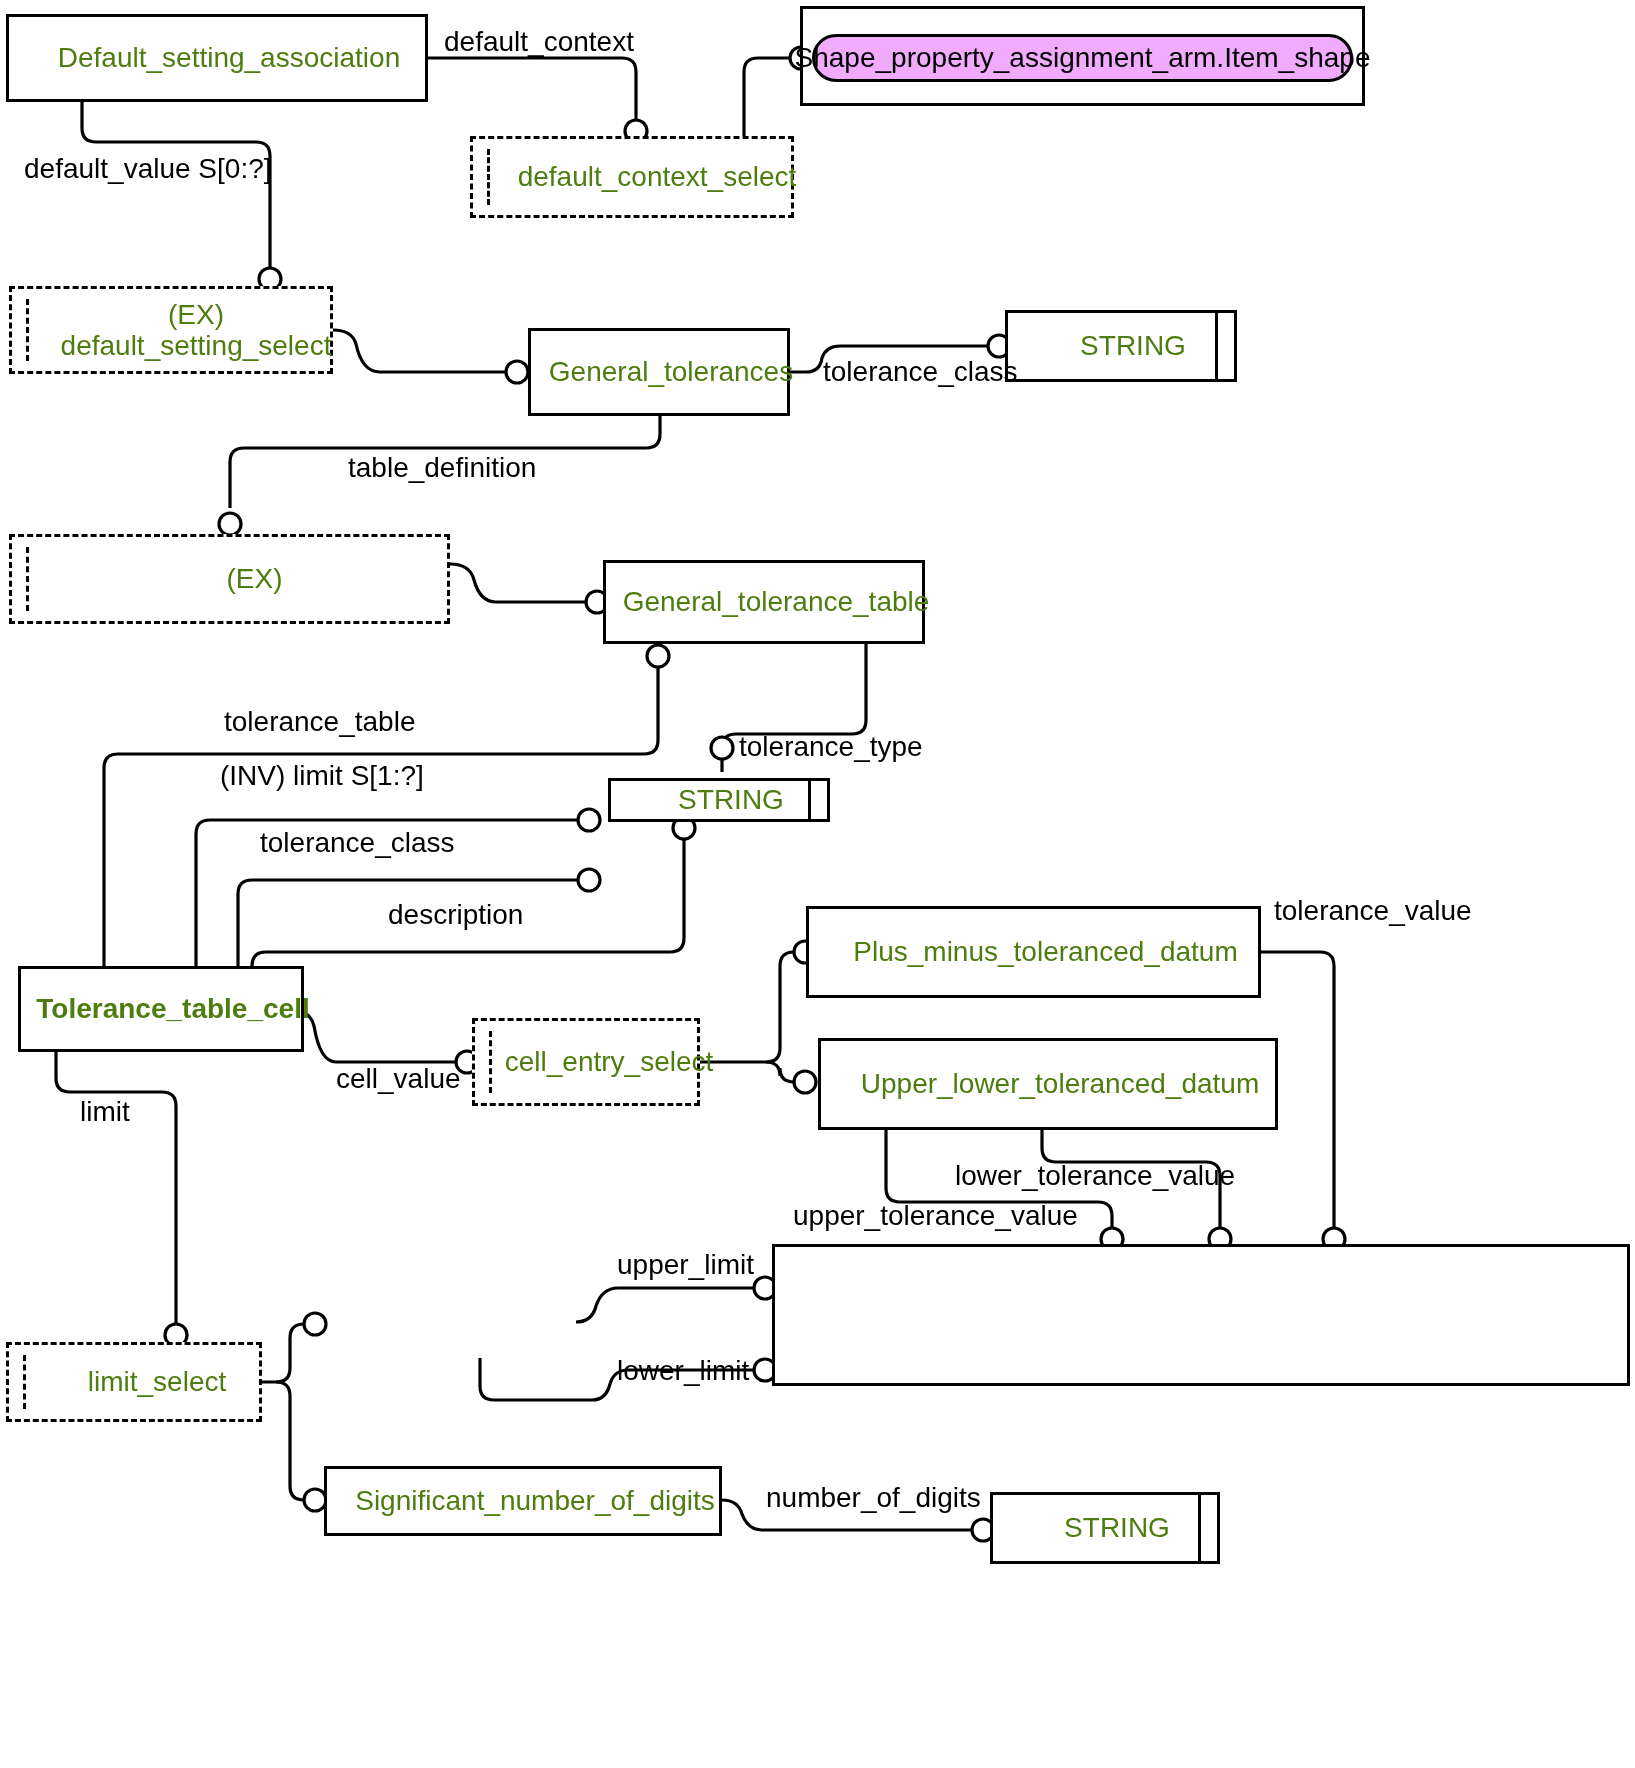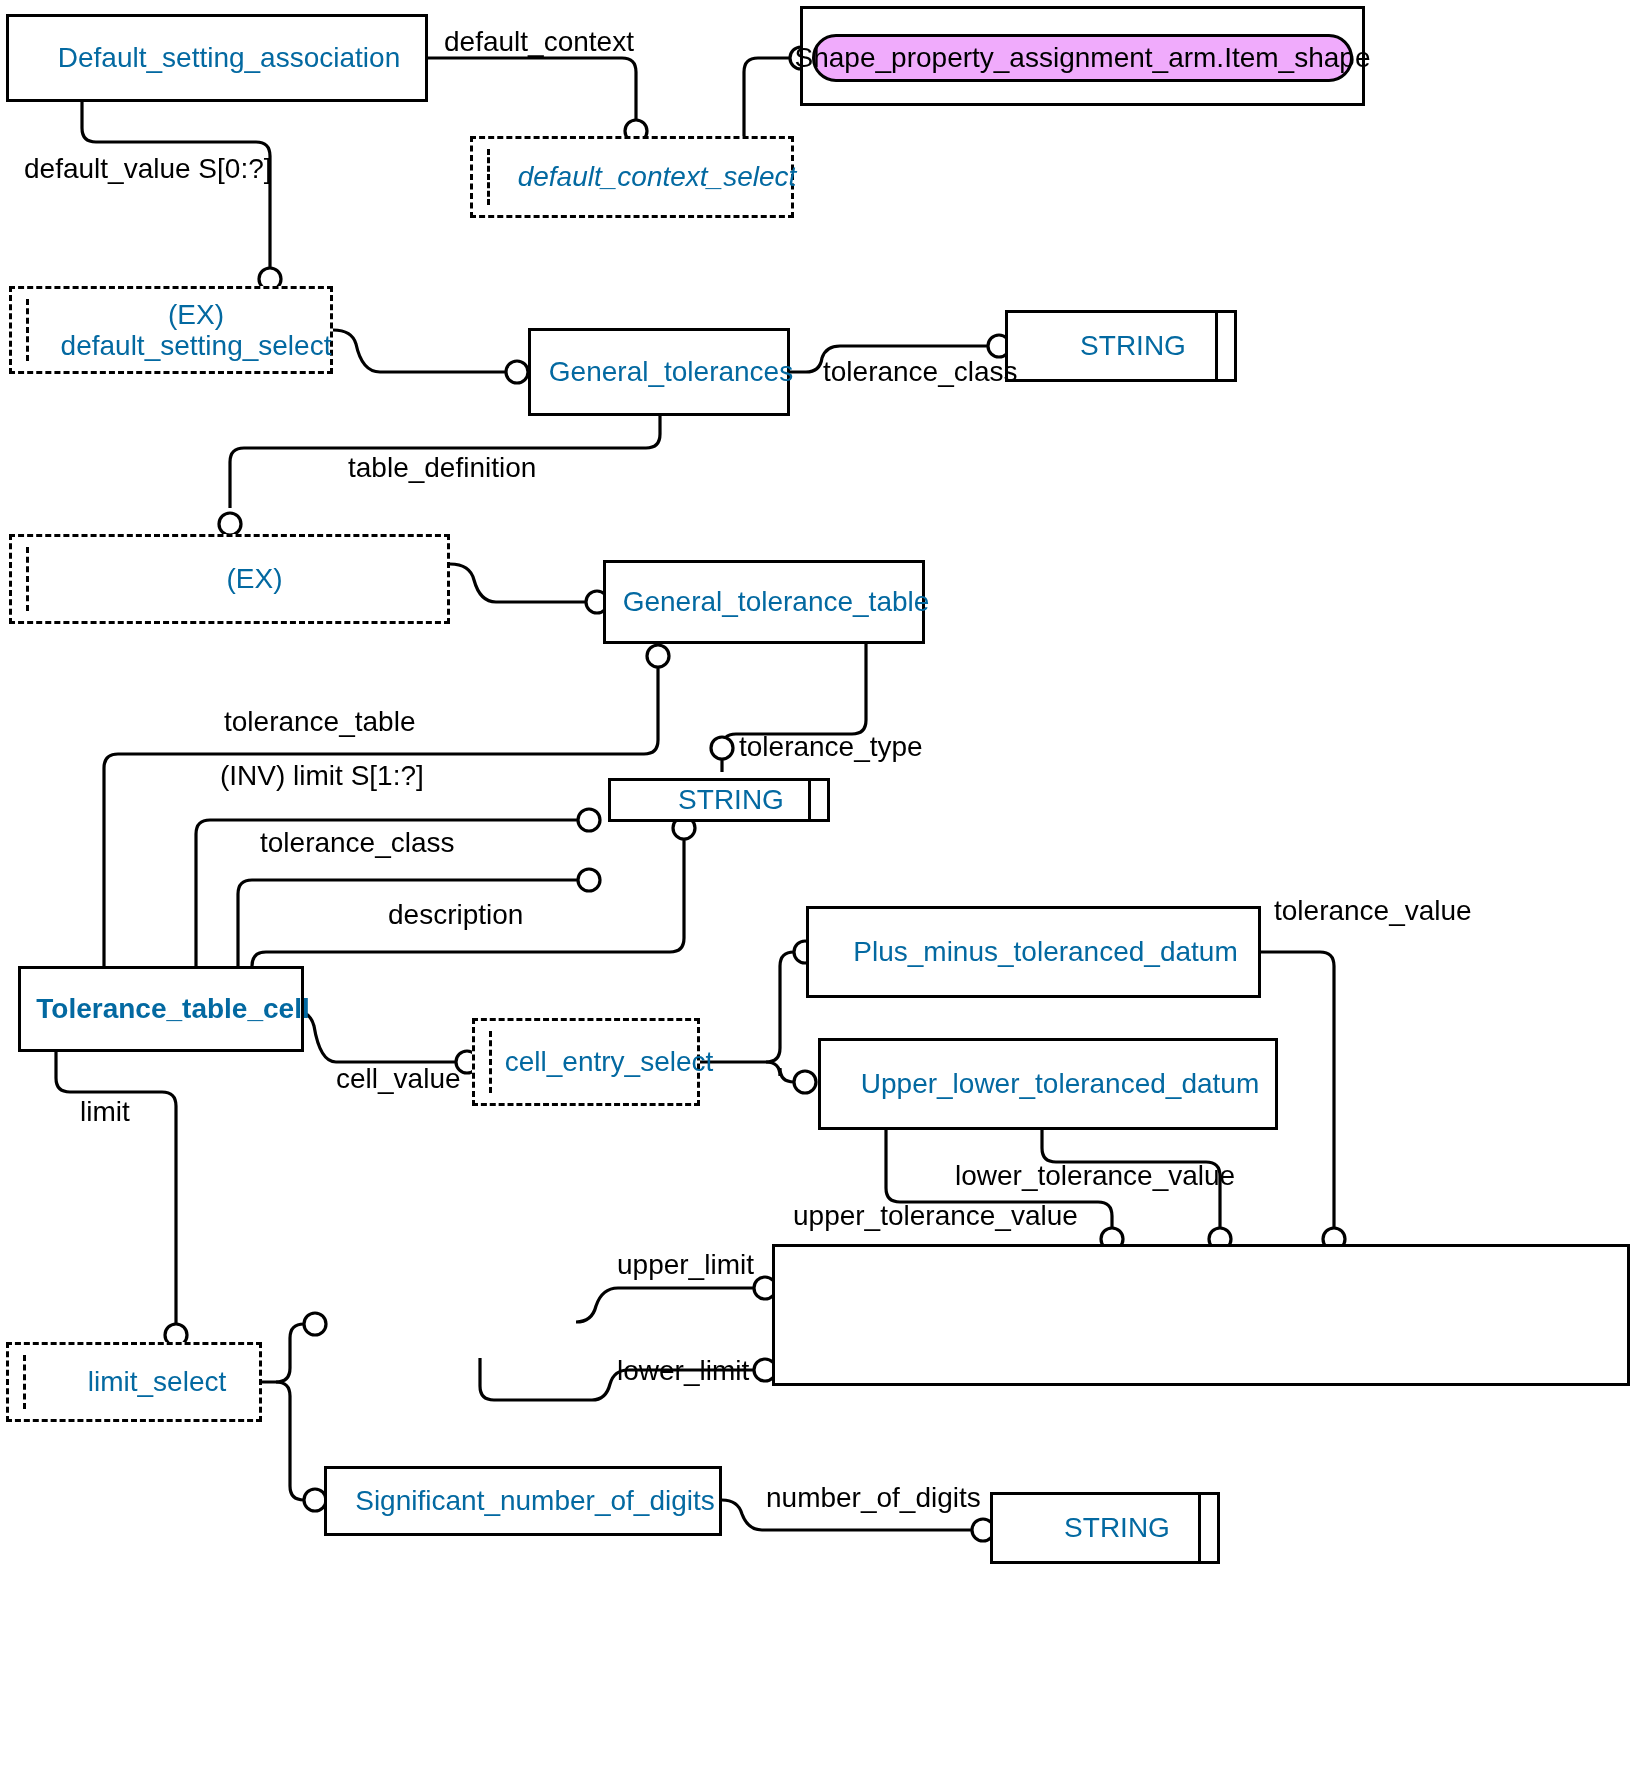--- a/index.html
+++ b/index.html
@@ -3,21 +3,21 @@
 <meta charset="utf-8">
 <style>
   html,body{margin:0;padding:0;background:#fff;}
   #stage{position:relative;width:1635px;height:1768px;background:#fff;
          font-family:"Liberation Sans", sans-serif; overflow:hidden;}
   svg.wires{position:absolute;left:0;top:0;width:1635px;height:1768px;pointer-events:none;}
   svg.wires path, svg.wires line{fill:none;stroke:#000;stroke-width:3.2;}
   svg.wires circle{fill:#fff;stroke:#000;stroke-width:3.2;}
 
   .node{position:absolute;box-sizing:border-box;display:flex;align-items:center;
-        justify-content:center;text-align:center;color:#0369a1;background:#fff;padding-left:24px;}
+        justify-content:center;text-align:center;color:#4d7c0f;background:#fff;padding-left:24px;}
   .entity{border:3.4px solid #000;}
   .select{border:3.4px dashed #000;}
   .selbar{position:absolute;left:14px;top:10px;bottom:10px;width:0;
           border-left:3.4px dashed #000;}
   .simple{border:3.4px solid #000;}
   .simple .endbar{position:absolute;right:16px;top:0;bottom:0;width:0;
           border-left:3.4px solid #000;}
   .pagebox{position:absolute;box-sizing:border-box;border:3.4px solid #000;background:#fff;}
   .rounded{position:absolute;box-sizing:border-box;border:3.4px solid #000;
            border-radius:34px;background:#f0abfc;display:flex;align-items:center;
@@ -109,21 +109,21 @@
     <span>Default_setting_association</span>
   </div>
 
   <div class="pagebox" style="left:800px;top:6px;width:565px;height:100px;"></div>
   <div class="rounded t28" style="left:812px;top:34px;width:541px;height:48px;">
     <span>Shape_property_assignment_arm.Item_shape</span>
   </div>
 
   <div class="node select t28" style="left:470px;top:136px;width:324px;height:82px;">
     <span class="selbar"></span>
-    <span style="padding-left:26px;font-style:italic;">default_context_select</span>
+    <span style="padding-left:26px;">default_context_select</span>
   </div>
 
   <div class="node select t28 two-line" style="left:9px;top:286px;width:324px;height:88px;flex-direction:column;">
     <span class="selbar"></span>
     <span style="padding-left:26px;">(EX)</span>
     <span style="padding-left:26px;">default_setting_select</span>
   </div>
 
   <div class="node entity t28" style="left:528px;top:328px;width:262px;height:88px;">
     <span>General_tolerances</span>

